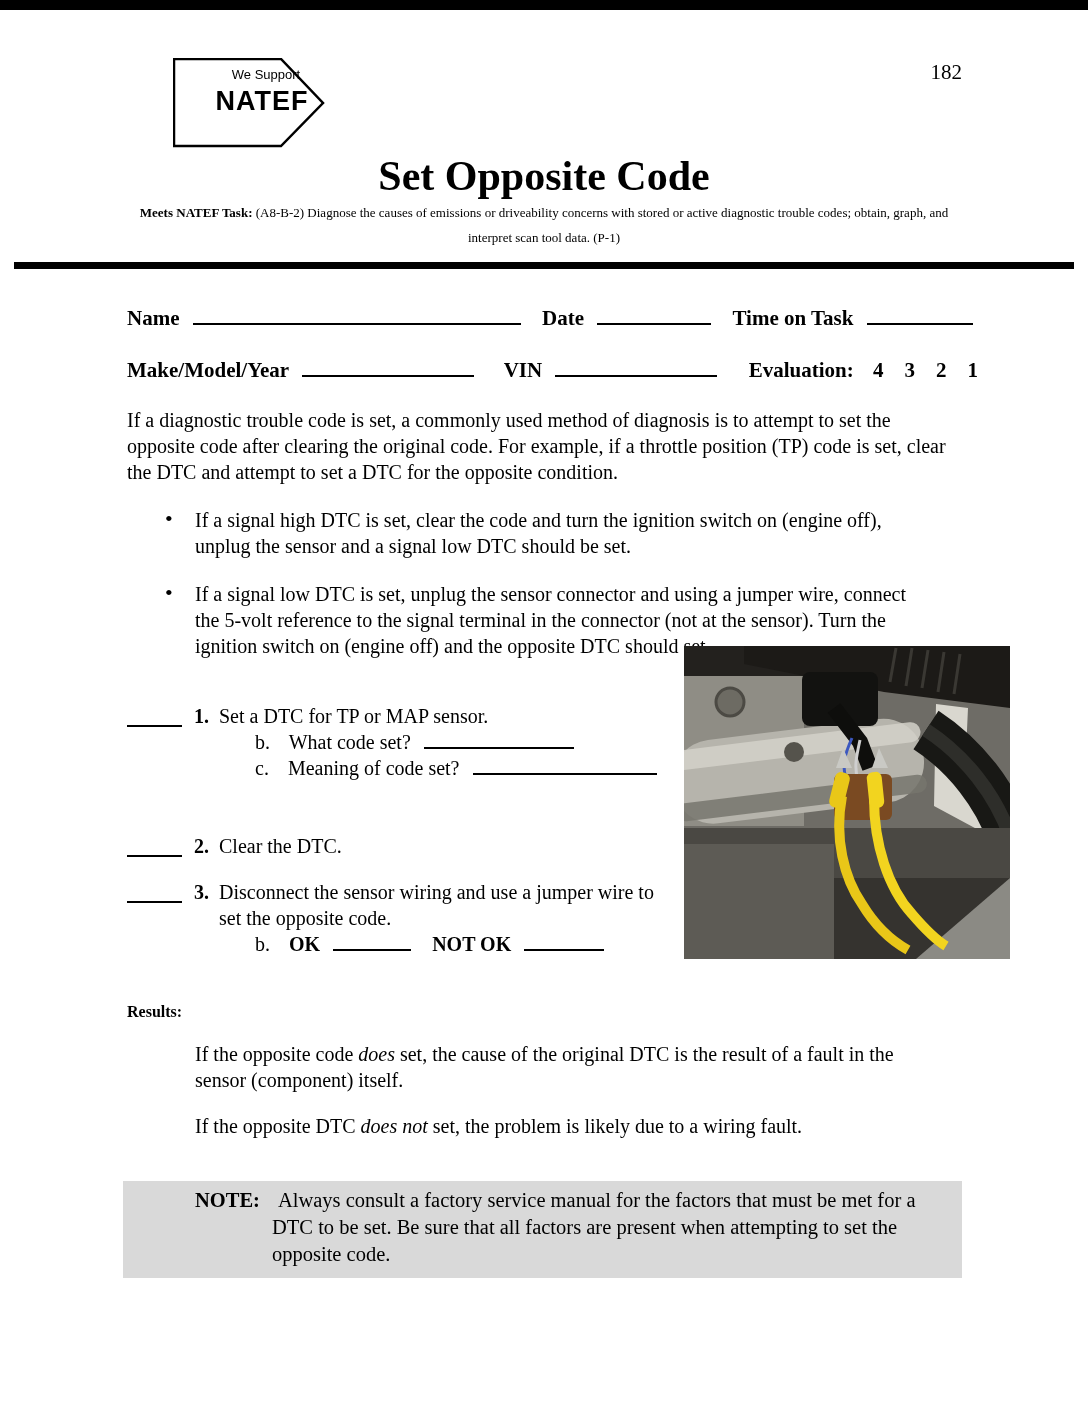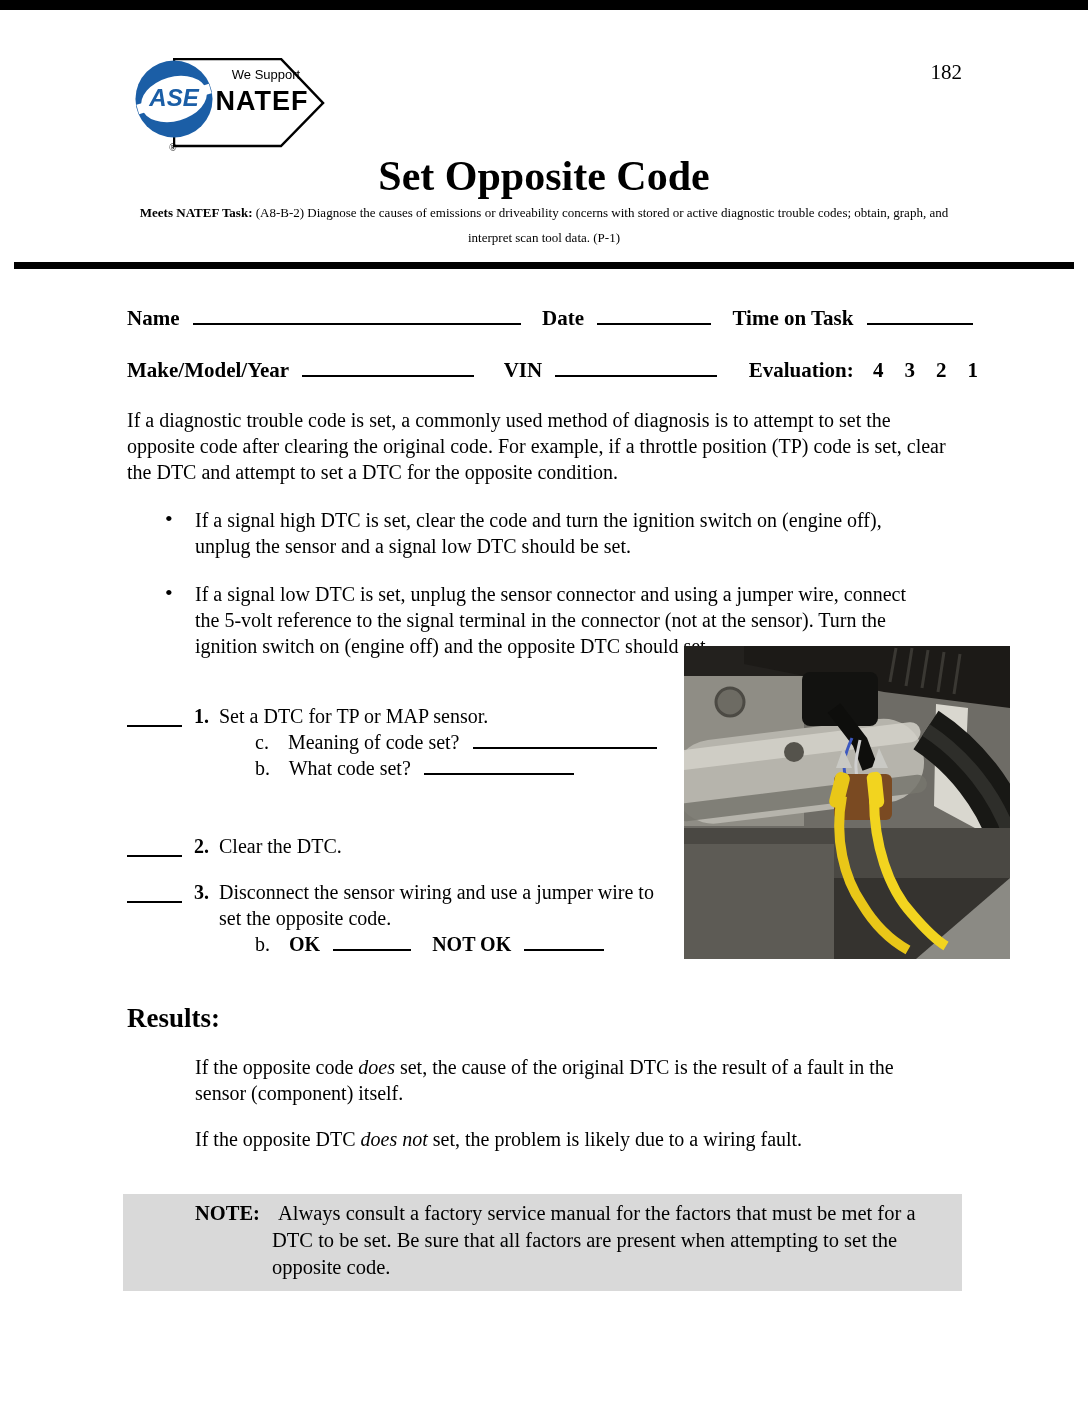--- a/index.html
+++ b/index.html
@@ -65,21 +65,21 @@
   .step-blank { width:55px; height:22px; flex:0 0 auto; }
   .step-num { font-weight:bold; margin:0 10px 0 12px; flex:0 0 auto; }
   .step-text-3 { width:458px; }
 
   .sub { margin-left:255px; font-size:20px; line-height:25px; white-space:nowrap; }
   .sub-first { margin-top:24px; }
   .sub-letter { margin-right:14px; }
   .sub-ok { font-weight:bold; }
 
   
-  .results-label { margin:46px 0 0 127px; font-size:27px; font-weight:bold; }
+  .results-label { margin:46px 0 0 127px; font-size:16px; font-weight:bold; }
   .results-p { margin:20px 0 0 195px; font-size:20px; line-height:26px; width:748px; }
   .results-p.second { margin-top:20px; }
   .em-word { font-style:italic; }
 
   
   .note-box { margin:42px 126px 0 123px; background:#d9d9d9; padding:6px 24px 10px 72px; }
   .note-text { margin:0; padding-left:77px; text-indent:-77px; font-size:20.5px; line-height:27px; }
   .note-label { font-weight:bold; }
   .note-gap { display:inline-block; width:18px; }
 </style>
@@ -90,32 +90,20 @@
   <div class="top-bar"></div>
 
   <div class="page-number">182</div>
 
   <div class="logo-wrap">
     <svg class="logo-arrow-svg" width="152" height="90" viewBox="0 0 152 90">
       <polygon points="1,1 108,1 150,45 108,88 1,88" fill="#ffffff" stroke="#000000" stroke-width="2.5"></polygon>
     </svg>
     <div class="logo-we-support">We Support</div>
     <div class="logo-natef">NATEF</div>
-    <div class="ase-badge">
-      <svg width="82" height="82" viewBox="0 0 100 100">
-        <circle cx="50" cy="50" r="47" fill="#1b5ea6"></circle>
-        <g transform="rotate(-16 50 50)">
-          <ellipse cx="50" cy="50" rx="41" ry="27" fill="#ffffff"></ellipse>
-          <rect x="4" y="44" width="10" height="12" fill="#ffffff"></rect>
-          <rect x="86" y="44" width="10" height="12" fill="#ffffff"></rect>
-        </g>
-      </svg>
-      <span class="ase-text">ASE</span>
-      <span class="ase-reg">®</span>
-    </div>
   </div>
 
   <h1 class="title">Set Opposite Code</h1>
   <p class="task-line"><b>Meets NATEF Task:</b><span> (A8-B-2) Diagnose the causes of emissions or driveability concerns with stored or active diagnostic trouble codes; obtain, graph, and interpret scan tool data.  (P-1)</span></p>
 
   <div class="rule"></div>
 
   <div class="form-row form-row-1">
     <span class="lbl">Name</span>
     <span class="blank" style="width:328px; margin-left:8px;"></span>
@@ -181,28 +169,28 @@
       <rect x="184" y="126" width="15" height="36" rx="6" fill="#f2d41f" transform="rotate(-6 191 144)"></rect>
     </svg>
   </div>
 
   <div class="step step-1">
     <span class="blank step-blank"></span>
     <b class="step-num">1.</b>
     <span class="step-text">Set a DTC for TP or MAP sensor.</span>
   </div>
   <div class="sub">
+    <span class="sub-letter">b.</span>
+    <span>What code set?</span>
+    <span class="blank" style="width:150px; margin-left:8px;"></span>
+  </div>
+  <div class="sub">
     <span class="sub-letter">c.</span>
     <span>Meaning of code set?</span>
     <span class="blank" style="width:184px; margin-left:8px;"></span>
-  </div>
-  <div class="sub">
-    <span class="sub-letter">b.</span>
-    <span>What code set?</span>
-    <span class="blank" style="width:150px; margin-left:8px;"></span>
   </div>
 
   <div class="step step-2">
     <span class="blank step-blank"></span>
     <b class="step-num">2.</b>
     <span class="step-text">Clear the DTC.</span>
   </div>
 
   <div class="step step-3">
     <span class="blank step-blank"></span>

